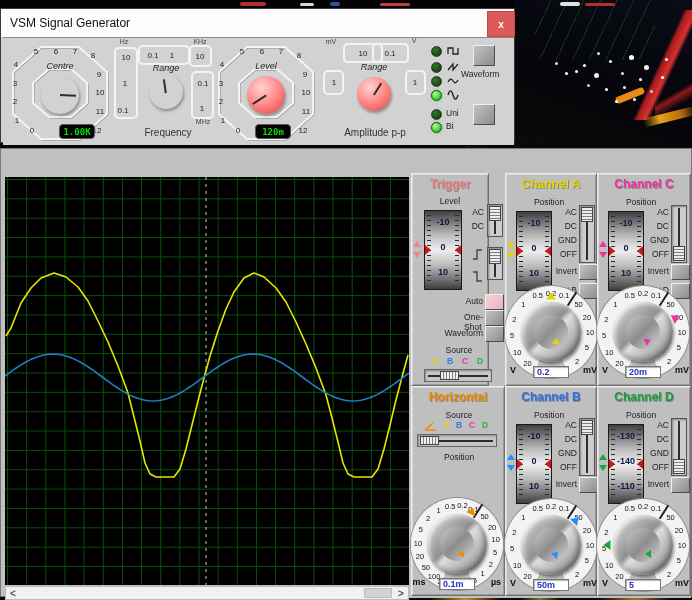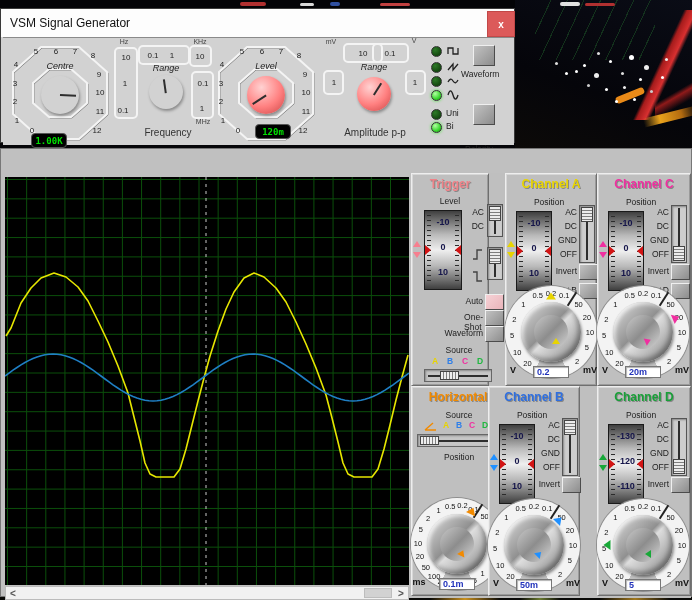--- a/index.html
+++ b/index.html
@@ -141,21 +141,21 @@
         <div class="tick" style="left: 72px; top: 13px;">7</div>
         <div class="tick" style="left: 90px; top: 17px;">8</div>
         <div class="tick" style="left: 96px; top: 36px;">9</div>
         <div class="tick" style="left: 97px; top: 54px;">10</div>
         <div class="tick" style="left: 97px; top: 73px;">11</div>
         <div class="tick" style="left: 94px; top: 92px;">12</div>
         <div class="knoblabel" style="left: 57px; top: 28px;">Centre</div>
         <div class="ball grey" style="left: 38px; top: 38px; width: 38px; height: 38px;">
           <div class="abs" style="left: 19px; top: 18px; width: 16px; height: 2.4px; background: rgb(46, 46, 46); transform-origin: 0px 50%; transform: rotate(3deg);"></div>
         </div>
-        <div class="lcd" style="left: 28px; top: 86px; width: 34px; height: 13px; margin-top: 9px;">1.00K</div>
+        <div class="lcd" style="left: 56px; top: 86px; width: 34px; height: 13px;">1.00K</div>
         <div class="tick" style="left: 235px; top: 92px;">0</div>
         <div class="tick" style="left: 220px; top: 82px;">1</div>
         <div class="tick" style="left: 218px; top: 63px;">2</div>
         <div class="tick" style="left: 218px; top: 45px;">3</div>
         <div class="tick" style="left: 219px; top: 26px;">4</div>
         <div class="tick" style="left: 239px; top: 13px;">5</div>
         <div class="tick" style="left: 259px; top: 13px;">6</div>
         <div class="tick" style="left: 278px; top: 13px;">7</div>
         <div class="tick" style="left: 296px; top: 17px;">8</div>
         <div class="tick" style="left: 302px; top: 36px;">9</div>
@@ -462,21 +462,21 @@
           <div class="abs" style="left: 65.2409px; top: 117.292px; width: 2px; height: 16px; background: rgb(34, 34, 34); transform: rotate(33deg);"></div>
           <div class="knob" style="left: 15px; top: 128px; width: 60px; height: 60px;">
             <div class="knob-hub" style="left: 13px; top: 13px; width: 34px; height: 34px;"></div>
           </div>
           <div class="tri" style="left: 78.1382px; top: 143.934px; border-left: 5px solid transparent; border-right: 5px solid transparent; border-bottom: 7.5px solid rgb(240, 47, 160); transform: translate(-50%, -50%) rotate(67deg);"></div>
           <div class="tri" style="left: 50px; top: 167px; border-left: 4px solid transparent; border-right: 4px solid transparent; border-bottom: 6px solid rgb(240, 47, 160); transform: translate(-50%, -50%) rotate(67deg);"></div>
           <div class="kunit" style="left: 7px; top: 196px;">V</div>
           <div class="kunit" style="left: 84px; top: 196px;">mV</div>
           <div class="vbox" style="left: 27px; top: 192px; width: 36px; height: 12px;">20m</div>
         </div>
-        <div class="section" style="left: 79px; top: 213px; width: 92px; height: 210px;">
+        <div class="section" style="left: 96px; top: 213px; width: 92px; height: 210px;">
           <div class="sec-title" style="color: rgb(47, 111, 224);">Channel B</div>
           <div class="small-label" style="left: 43px; top: 23px; transform: translateX(-50%);">Position</div>
           <div class="pos-scale" style="left: 10px; top: 37px; width: 36px; height: 80px;">
             <div class="ruler" style="left: 2px; top: 4px; bottom: 4px;"></div>
             <div class="ruler" style="right: 2px; top: 4px; bottom: 4px;"></div>
             <div class="num" style="top: 6px;">-10</div>
             <div class="num" style="top: 31px;">0</div>
             <div class="num" style="top: 56px;">10</div>
           </div>
           <div class="tri" style="left: 11px; top: 77px; border-top: 5px solid transparent; border-bottom: 5px solid transparent; border-left: 6px solid rgb(210, 20, 20); transform: translate(0px, -50%);"></div>
@@ -519,21 +519,21 @@
           <div class="kunit" style="left: 84px; top: 196px;">mV</div>
           <div class="vbox" style="left: 27px; top: 192px; width: 36px; height: 12px;">50m</div>
         </div>
         <div class="section" style="left: 188px; top: 213px; width: 94px; height: 210px;">
           <div class="sec-title" style="color: rgb(24, 160, 56);">Channel D</div>
           <div class="small-label" style="left: 43px; top: 23px; transform: translateX(-50%);">Position</div>
           <div class="pos-scale" style="left: 10px; top: 37px; width: 36px; height: 80px;">
             <div class="ruler" style="left: 2px; top: 4px; bottom: 4px;"></div>
             <div class="ruler" style="right: 2px; top: 4px; bottom: 4px;"></div>
             <div class="num" style="top: 6px;">-130</div>
-            <div class="num" style="top: 31px;">-120</div>
+            <div class="num" style="top: 31px;">-140</div>
             <div class="num" style="top: 56px;">-110</div>
           </div>
           <div class="tri" style="left: 11px; top: 77px; border-top: 5px solid transparent; border-bottom: 5px solid transparent; border-left: 6px solid rgb(210, 20, 20); transform: translate(0px, -50%);"></div>
           <div class="tri" style="left: 39px; top: 77px; border-top: 5px solid transparent; border-bottom: 5px solid transparent; border-right: 6px solid rgb(210, 20, 20); transform: translate(0px, -50%);"></div>
           <div class="abs" style="left: 0px; top: 66px; width: 9px; height: 20px;">
             <div class="tri" style="left: 4.5px; top: 4px; border-left: 4px solid transparent; border-right: 4px solid transparent; border-bottom: 6px solid rgb(24, 168, 56); transform: translate(-50%, -50%) rotate(0deg);"></div>
             <div class="tri" style="left: 4.5px; top: 15px; border-left: 4px solid transparent; border-right: 4px solid transparent; border-bottom: 6px solid rgb(24, 168, 56); transform: translate(-50%, -50%) rotate(180deg);"></div>
           </div>
           <div class="small-label" style="left: 71px; top: 33px; transform: translateX(-100%);">AC</div>
           <div class="small-label" style="left: 71px; top: 47px; transform: translateX(-100%);">DC</div>

